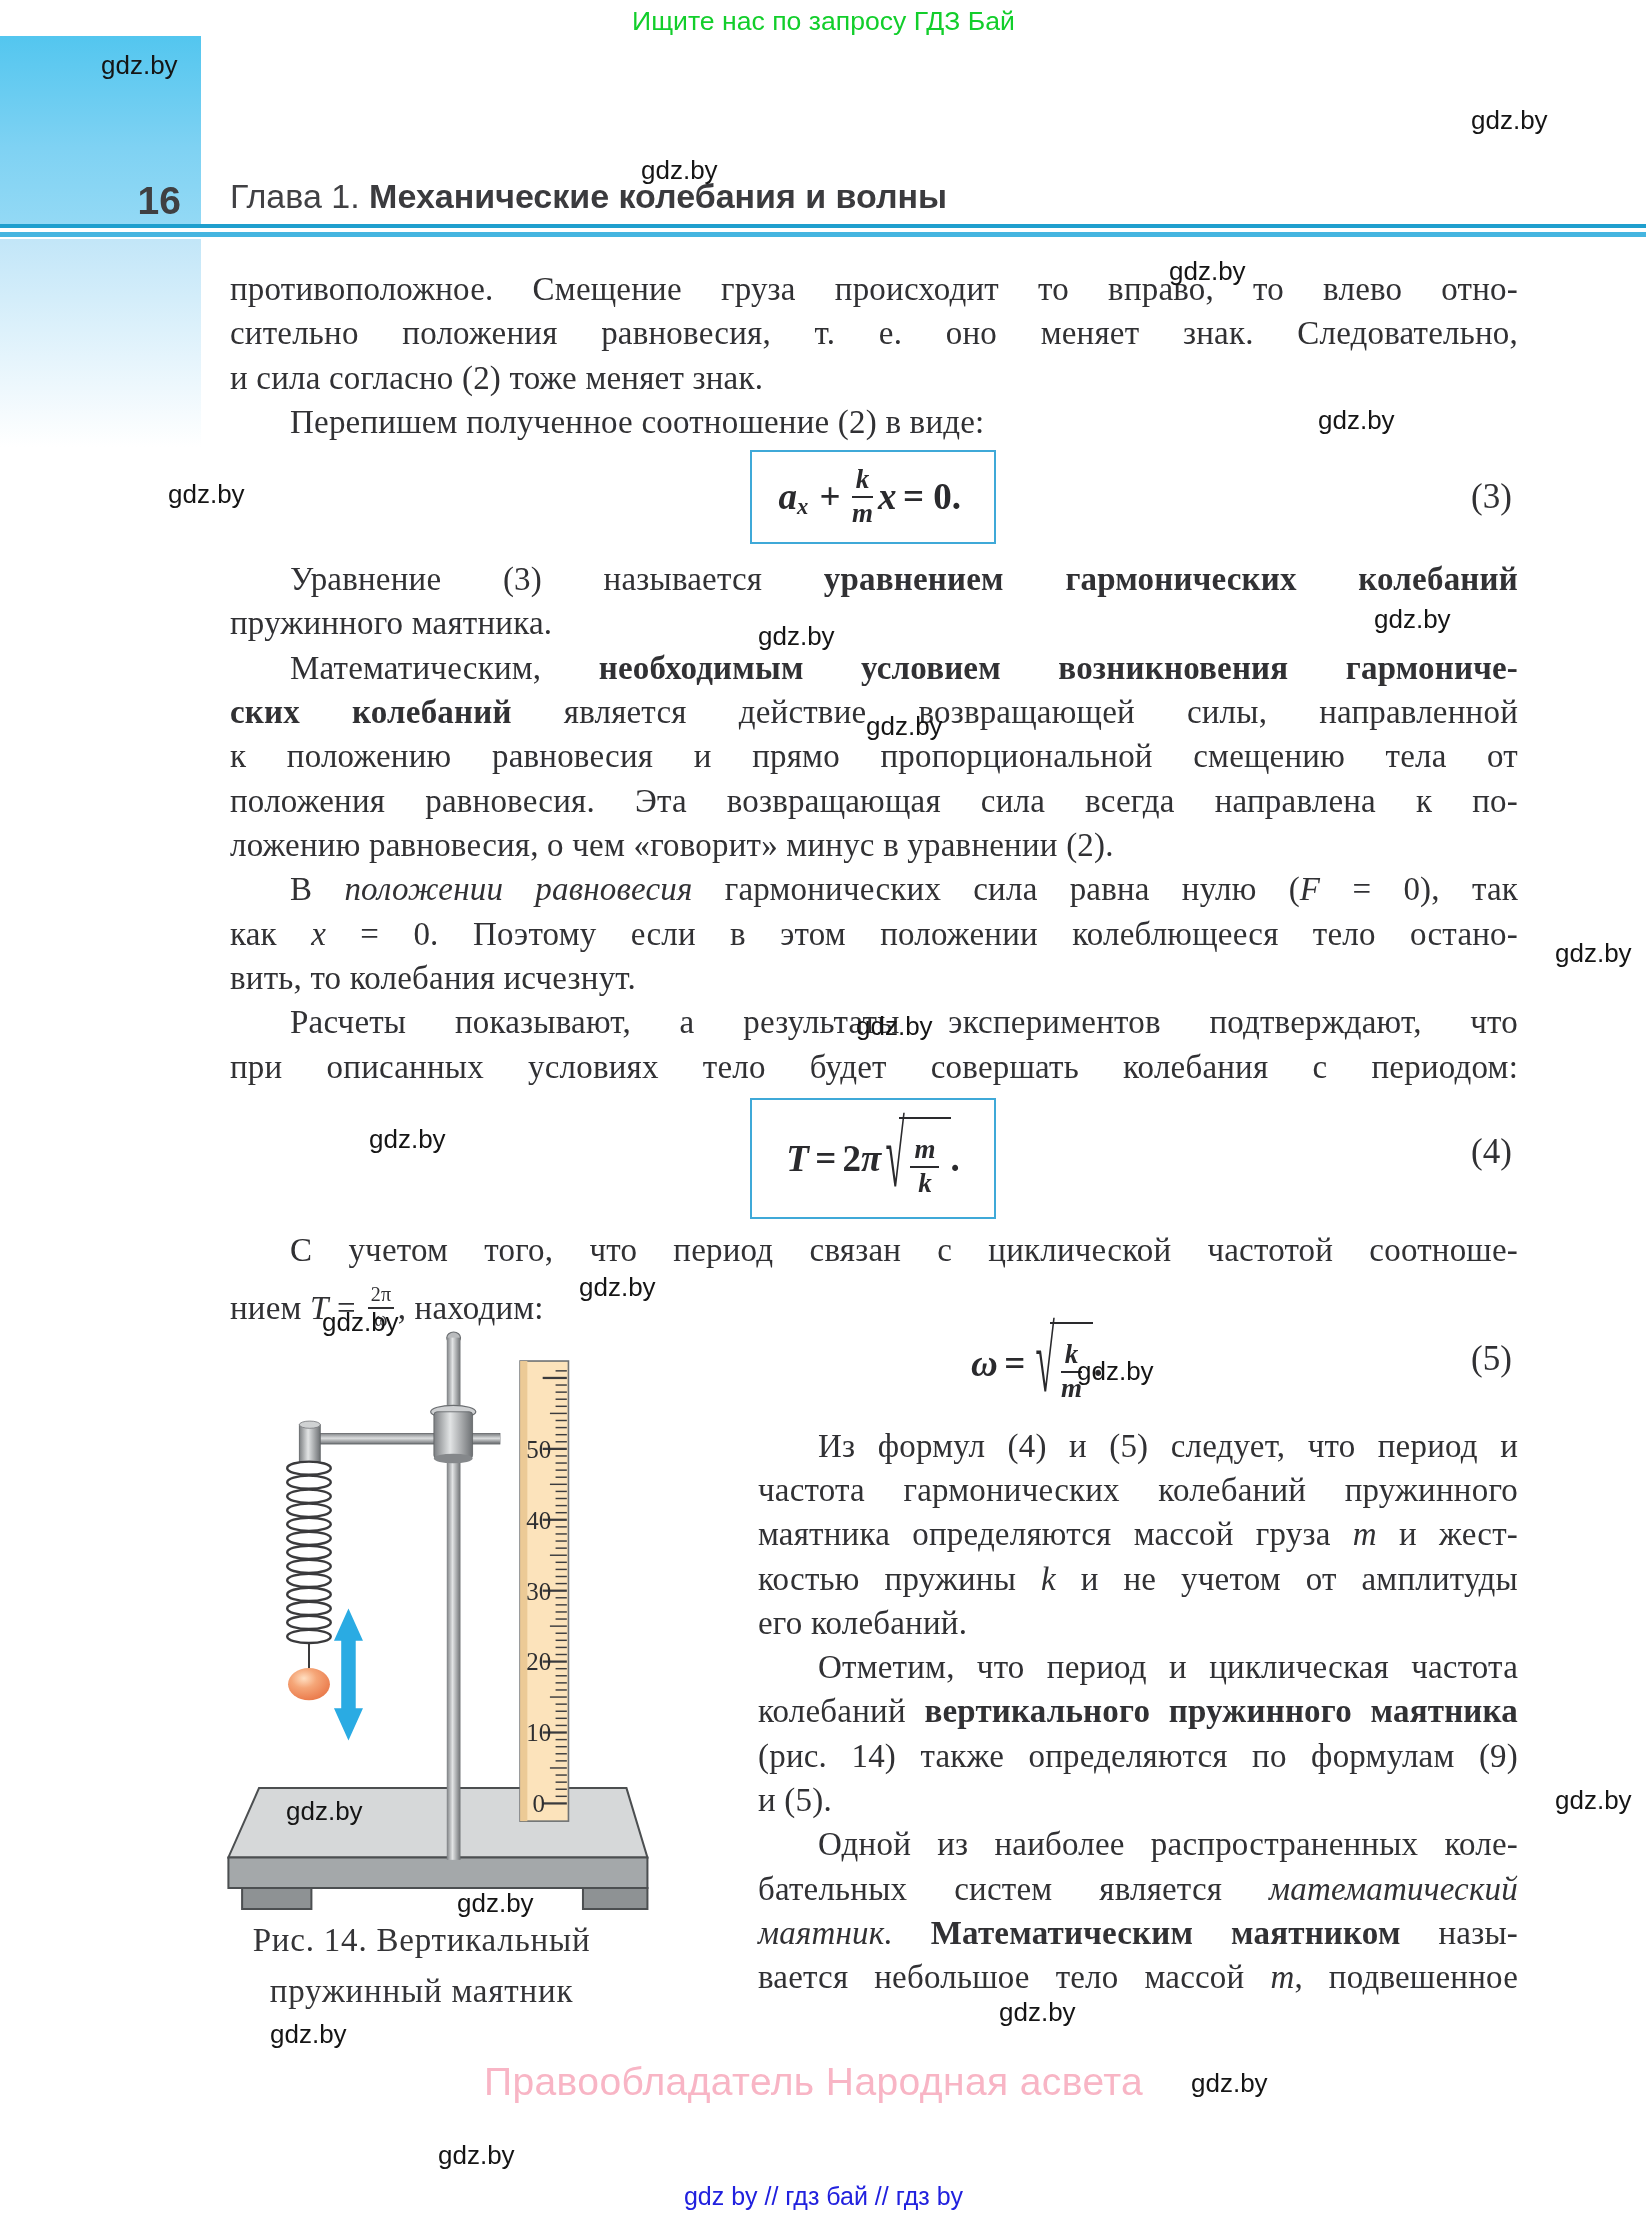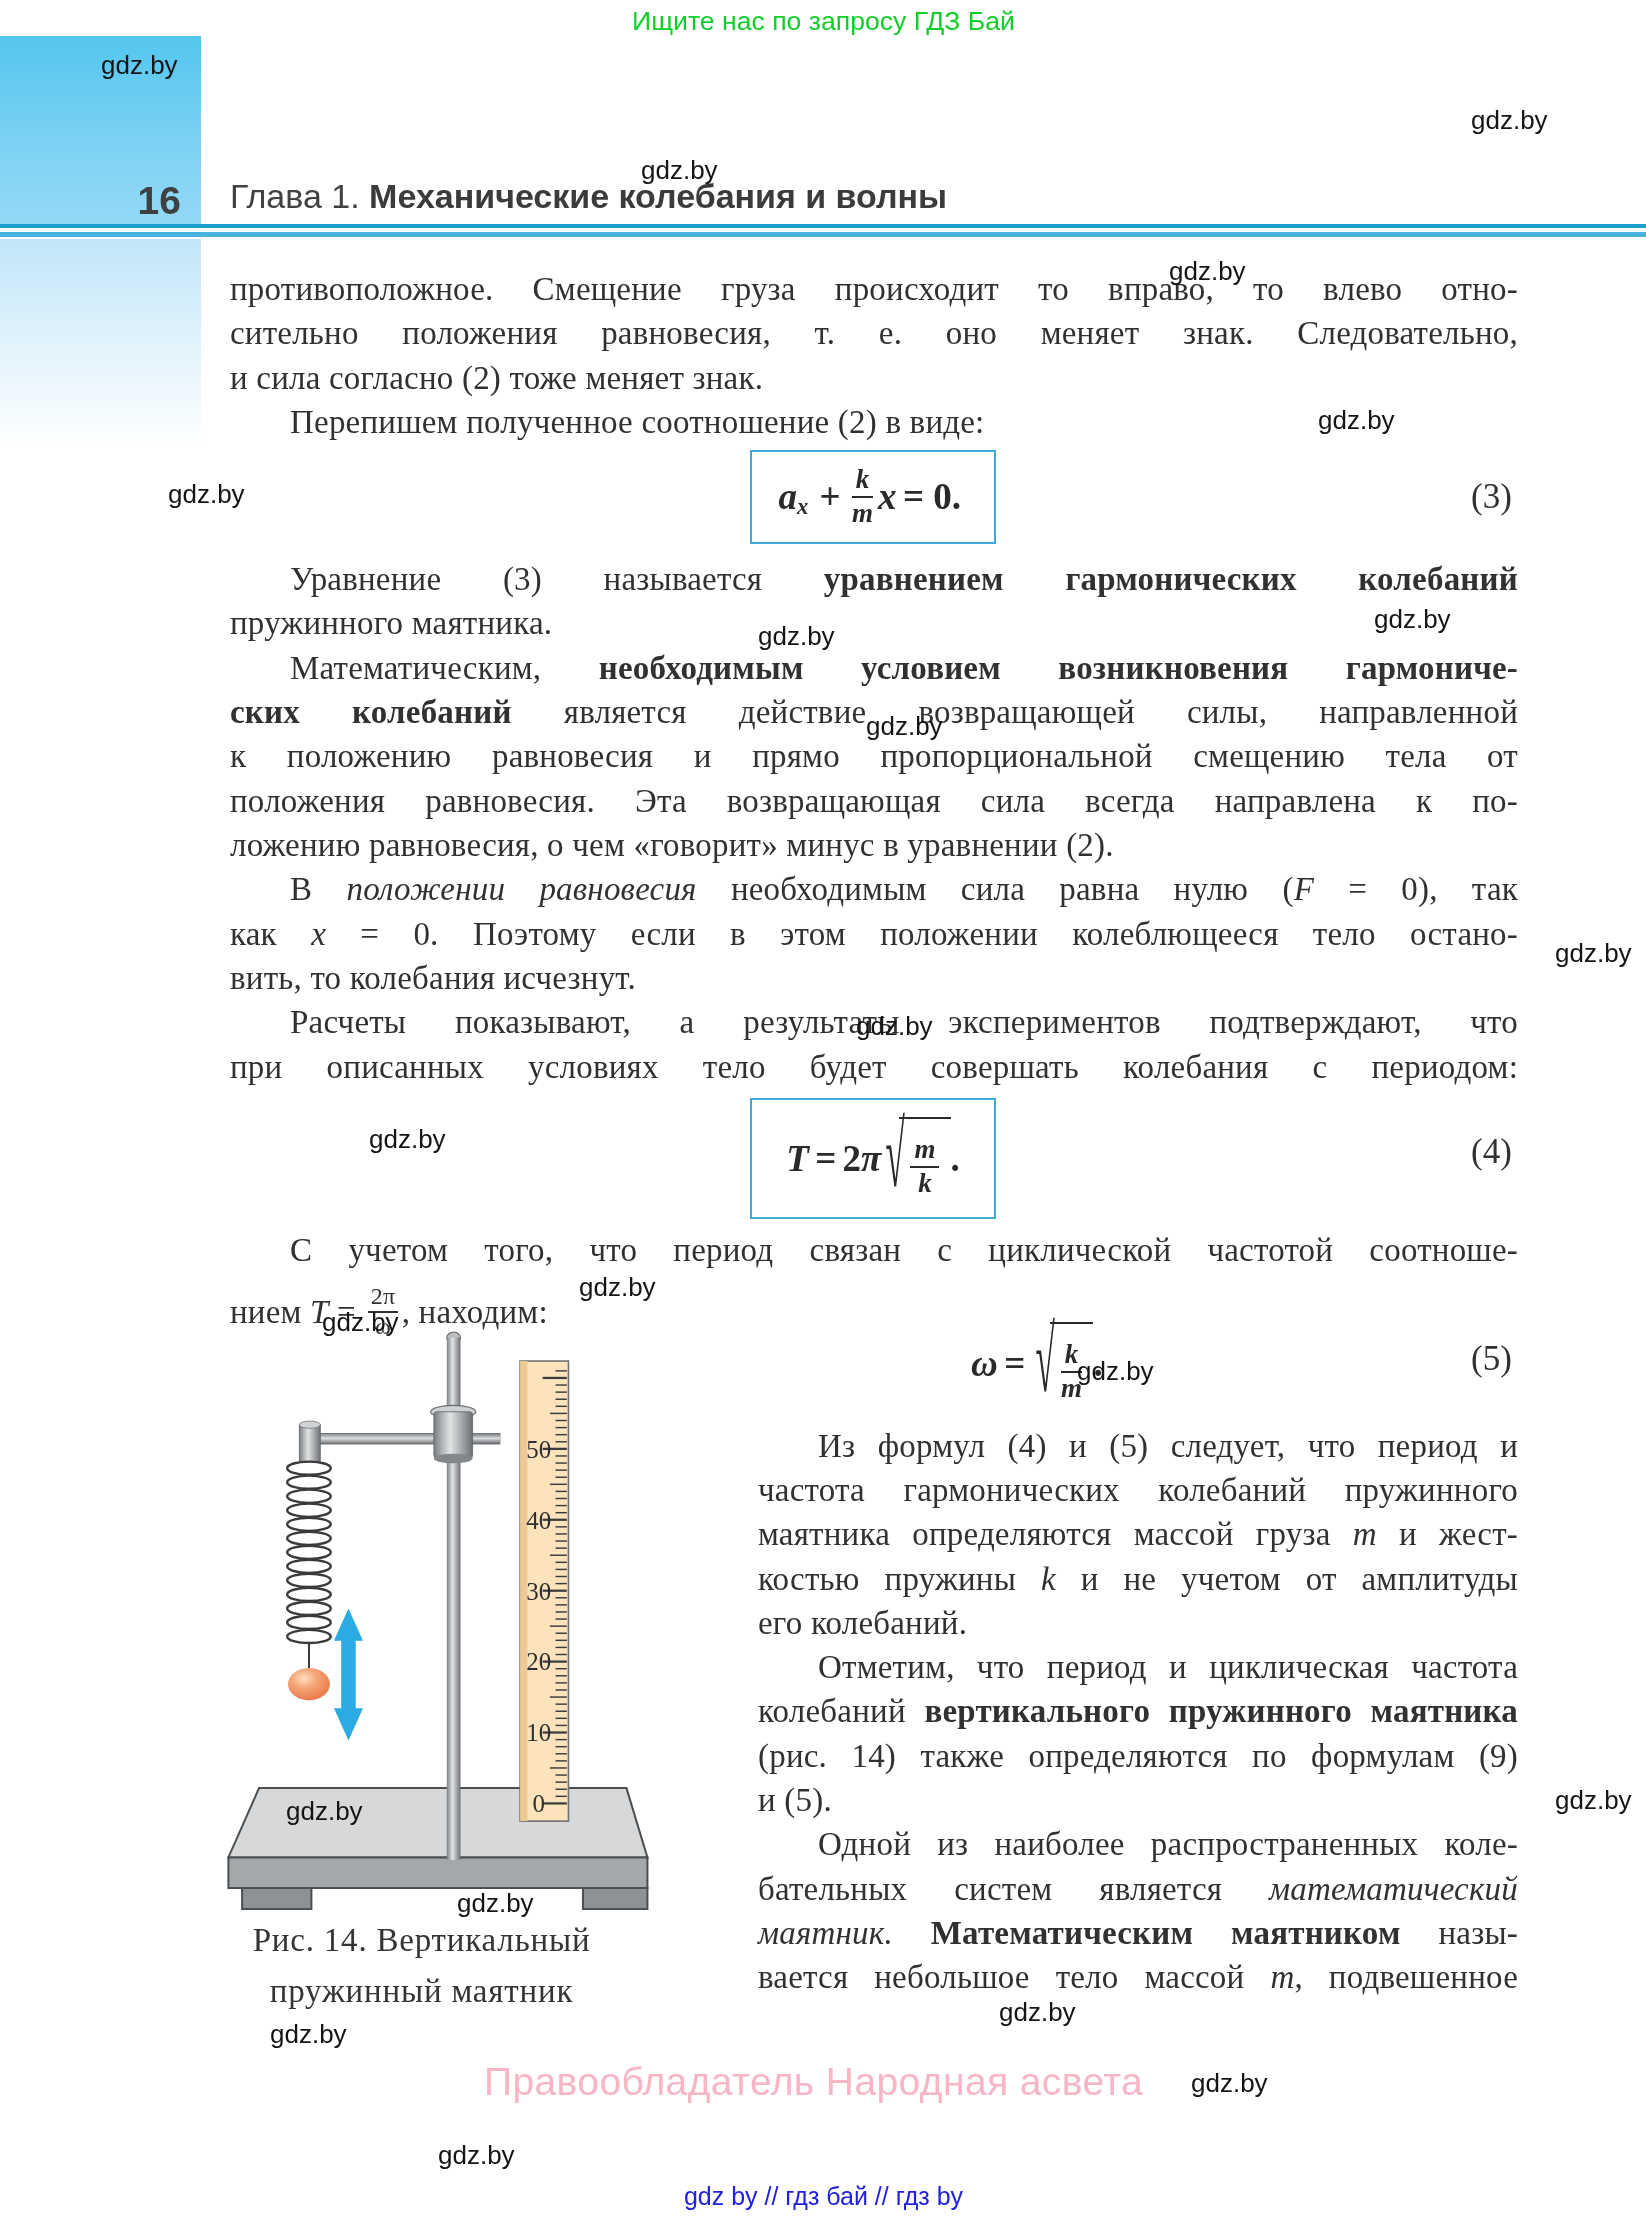--- a/index.html
+++ b/index.html
@@ -19,21 +19,21 @@
            font:400 34px "Liberation Sans",sans-serif;color:#414144;white-space:nowrap;}
   .chapter b{font-weight:700;color:#3b3b3e;}
   .rule1{position:absolute;left:0;top:224px;width:100%;height:4px;background:#1f9fce;}
   .rule2{position:absolute;left:0;top:232px;width:100%;height:4.8px;background:#45b5e0;}
   
   .bl{position:absolute;height:45px;font:33px/1.18 "Liberation Serif",serif;color:#313134;
       letter-spacing:0.2px;overflow:visible;white-space:nowrap;}
   .bl.j{white-space:normal;text-align:justify;text-align-last:justify;}
   .bl .b{font-weight:700;}
   .bl .i{font-style:italic;}
-  .bl .frac{display:inline-flex;flex-direction:column;text-align:center;font-size:24px;
+  .bl .frac{display:inline-flex;flex-direction:column;text-align:center;font-size:20px;
             line-height:1.05;vertical-align:middle;margin:0 3.2px;transform:translateY(-4px);}
   .bl .frac .fn{border-bottom:2px solid #313134;padding:0 3.2px 1.6px;display:block;}
   .bl .frac .fd{display:block;padding-top:0.8px;}
   
   .wm{position:absolute;font:400 26px "Liberation Sans",sans-serif;color:#151515;z-index:30;}
   
   .eqbox{position:absolute;border:2.8px solid #3fa9d8;background:#fff;display:flex;
          align-items:center;justify-content:center;z-index:5;}
   .eqfree{position:absolute;display:flex;align-items:center;z-index:5;}
   .eq{font:600 37px "Liberation Serif",serif;color:#2a2a2d;display:flex;align-items:center;}
@@ -276,21 +276,21 @@
       <div class="bl j" style="left: 230px; top: 314px; width: 1288px;"><span>сительно положения равновесия, т. е. оно меняет знак. Следовательно,</span></div>
       <div class="bl" style="left: 230px; top: 359px; width: 1288px;"><span>и сила согласно (2) тоже меняет знак.</span></div>
       <div class="bl" style="left: 230px; top: 403px; width: 1288px; text-indent: 60px;"><span>Перепишем полученное соотношение (2) в виде:</span></div>
       <div class="bl j" style="left: 230px; top: 560px; width: 1288px; text-indent: 60px;"><span>Уравнение (3) называется </span><span class="b">уравнением гармонических колебаний</span></div>
       <div class="bl" style="left: 230px; top: 604px; width: 1288px;"><span>пружинного маятника.</span></div>
       <div class="bl j" style="left: 230px; top: 649px; width: 1288px; text-indent: 60px;"><span>Математическим, </span><span class="b">необходимым условием возникновения гармониче-</span></div>
       <div class="bl j" style="left: 230px; top: 693px; width: 1288px;"><span class="b">ских колебаний</span><span> является действие возвращающей силы, направленной</span></div>
       <div class="bl j" style="left: 230px; top: 737px; width: 1288px;"><span>к положению равновесия и прямо пропорциональной смещению тела от</span></div>
       <div class="bl j" style="left: 230px; top: 782px; width: 1288px;"><span>положения равновесия. Эта возвращающая сила всегда направлена к по-</span></div>
       <div class="bl" style="left: 230px; top: 826px; width: 1288px;"><span>ложению равновесия, о чем «говорит» минус в уравнении (2).</span></div>
-      <div class="bl j" style="left: 230px; top: 870px; width: 1288px; text-indent: 60px;"><span>В </span><span class="i">положении равновесия</span><span> необходимым сила равна нулю (</span><span class="i">F</span><span> = 0), так</span></div>
+      <div class="bl j" style="left: 230px; top: 870px; width: 1288px; text-indent: 60px;"><span>В </span><span class="i">положении равновесия</span><span> гармонических сила равна нулю (</span><span class="i">F</span><span> = 0), так</span></div>
       <div class="bl j" style="left: 230px; top: 915px; width: 1288px;"><span>как </span><span class="i">x</span><span> = 0. Поэтому если в этом положении колеблющееся тело остано-</span></div>
       <div class="bl" style="left: 230px; top: 959px; width: 1288px;"><span>вить, то колебания исчезнут.</span></div>
       <div class="bl j" style="left: 230px; top: 1003px; width: 1288px; text-indent: 60px;"><span>Расчеты показывают, а результаты экспериментов подтверждают, что</span></div>
       <div class="bl j" style="left: 230px; top: 1048px; width: 1288px;"><span>при описанных условиях тело будет совершать колебания с периодом:</span></div>
       <div class="bl j" style="left: 230px; top: 1231px; width: 1288px; text-indent: 60px;"><span>С учетом того, что период связан с циклической частотой соотноше-</span></div>
       <div class="bl" style="left: 230px; top: 1288px; width: 1288px;"><span>нием </span><span class="i">T</span><span> = </span><span class="frac">
           <span class="fn">2π</span>
           <span class="fd">ω</span>
         </span><span>, находим:</span></div>
       <div class="bl j" style="left: 758px; top: 1427px; width: 760px; text-indent: 60px;"><span>Из формул (4) и (5) следует, что период и</span></div>

